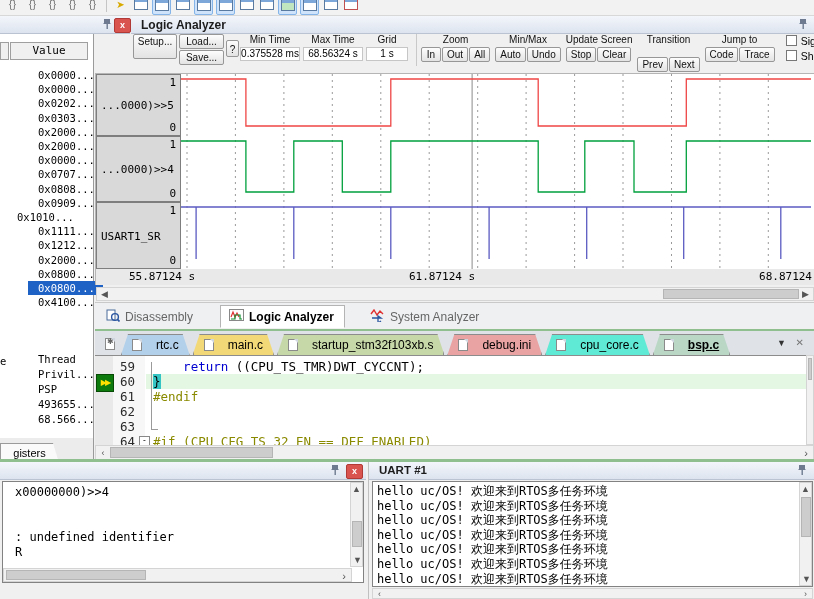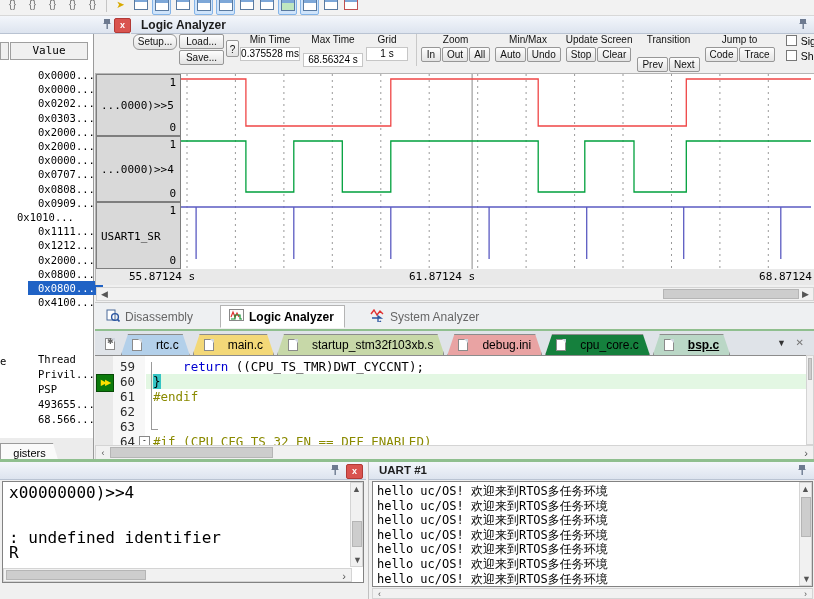--- a/index.html
+++ b/index.html
@@ -120,35 +120,35 @@
   <span class="abs" style="right:6px;top:2px;">
     <svg class="pin" viewBox="0 0 10 12">
         <path d="M2 1h6v4l1 1H1l1-1z" fill="#6d7a90"></path>
         <rect x="4.5" y="6" width="1.4" height="5" fill="#6d7a90"></rect>
       </svg>
   </span>
 </div>
 
 <div class="abs" style="left:133px;top:34px;width:681px;height:37px;display:flex;align-items:flex-start;">
   <div style="flex:none;width:44px;">
-    <div class="btn" style="height:16px;border-radius:6px;">Setup...</div>
+    <div class="btn" style="height:25px;">Setup...</div>
   </div>
   <div style="flex:none;width:45px;margin-left:2px;">
     <div class="btn" style="height:15px;">Load...</div>
     <div class="btn" style="height:15px;margin-top:1px;">Save...</div>
   </div>
   <div class="btn" style="flex:none;width:13px;height:17px;margin:6px 1px 0 2px;line-height:17px;">?</div>
   <div id="la-fields" style="display:flex;flex:none;">
       <div style="width: 60px; margin-right: 3px;">
         <div class="glabel">Min Time</div>
         <div class="fieldval" style="height: 14px; margin-top: 2px;">0.375528 ms</div>
       </div>
       <div style="width: 60px; margin-right: 3px;">
         <div class="glabel">Max Time</div>
-        <div class="fieldval" style="height: 14px; margin-top: 8px;">68.56324 s</div>
+        <div class="fieldval" style="height: 14px; margin-top: 2px;">68.56324 s</div>
       </div>
       <div style="width: 42px; margin-right: 3px;">
         <div class="glabel">Grid</div>
         <div class="fieldval" style="height: 14px; margin-top: 2px;">1 s</div>
       </div>
     </div>
   <div style="flex:none;width:5px;height:32px;border-right:1px solid #c9c9c9;margin-right:4px;"></div>
   <div id="la-groups" style="display:flex;flex:none;">
       <div style="margin-right: 5px;">
         <div class="glabel">Zoom</div>
@@ -323,21 +323,21 @@
           <span class="lbl">main.c</span>
         </div>
         <div class="edtab" style="background: rgb(199, 216, 168);">
           <span class="docicon"></span>
           <span class="lbl">startup_stm32f103xb.s</span>
         </div>
         <div class="edtab" style="background: rgb(233, 163, 163);">
           <span class="docicon"></span>
           <span class="lbl">debug.ini</span>
         </div>
-        <div class="edtab" style="background: #15803d;">
+        <div class="edtab" style="background: #5eead4;">
           <span class="docicon"></span>
           <span class="lbl">cpu_core.c</span>
         </div>
         <div class="edtab active" style="background: rgb(186, 215, 198);">
           <span class="docicon"></span>
           <span class="lbl">bsp.c</span>
         </div>
       </div>
     <span class="abs" style="right:28px;top:5px;font-size:9px;color:#333;">▼</span>
     <span class="abs" style="right:10px;top:4px;font-size:10px;color:#777;">✕</span>
@@ -374,21 +374,21 @@
   <div class="tbar" style="height:17px;position:relative;">
     <span class="abs" style="left:330px;top:2px;">
       <svg class="pin" viewBox="0 0 10 12">
           <path d="M2 1h6v4l1 1H1l1-1z" fill="#6d7a90"></path>
           <rect x="4.5" y="6" width="1.4" height="5" fill="#6d7a90"></rect>
         </svg>
     </span>
     <span class="abs closebtn" style="left:346px;top:2px;">x</span>
   </div>
   <div class="abs" style="left:2px;top:19px;width:362px;height:102px;background:#fff;border:1px solid #828282;box-sizing:border-box;overflow:hidden;">
-    <div id="command-lines" class="mono" style="position:absolute;left:6px;top:3px;font-size:16px;line-height:15px;white-space:pre;"><div>x00000000)&gt;&gt;4</div><div> </div><div> </div><div>: undefined identifier</div><div>R</div></div>
+    <div id="command-lines" class="mono" style="position:absolute;left:12px;top:3px;font-size:12px;line-height:15px;white-space:pre;"><div>x00000000)&gt;&gt;4</div><div> </div><div> </div><div>: undefined identifier</div><div>R</div></div>
     <div class="abs sb" style="right:0;top:0;width:13px;height:85px;">
       <div class="sbarrow">▲</div>
       <div class="sbthumb" style="position:absolute;top:38px;left:1px;width:10px;height:26px;"></div>
       <div class="sbarrow abs" style="bottom:0;width:13px;">▼</div>
     </div>
     <div class="abs sb" style="left:0;bottom:0;width:349px;height:14px;">
       <div class="abs sbthumb" style="left:2px;top:1px;width:140px;height:10px;"></div>
       <div class="abs sbarrow" style="right:1px;top:1px;width:12px;font-size:11px;">›</div>
     </div>
   </div>

